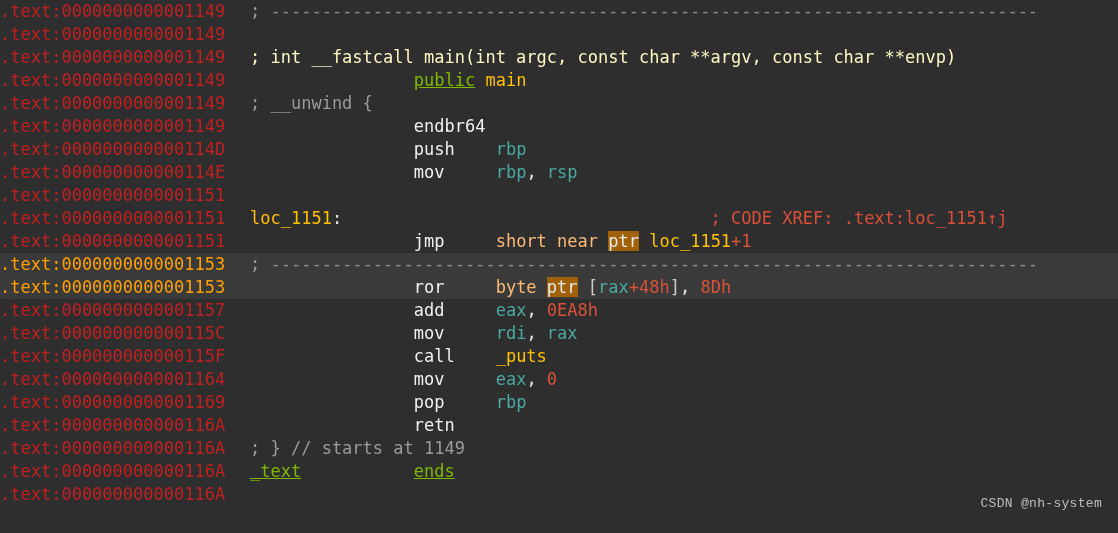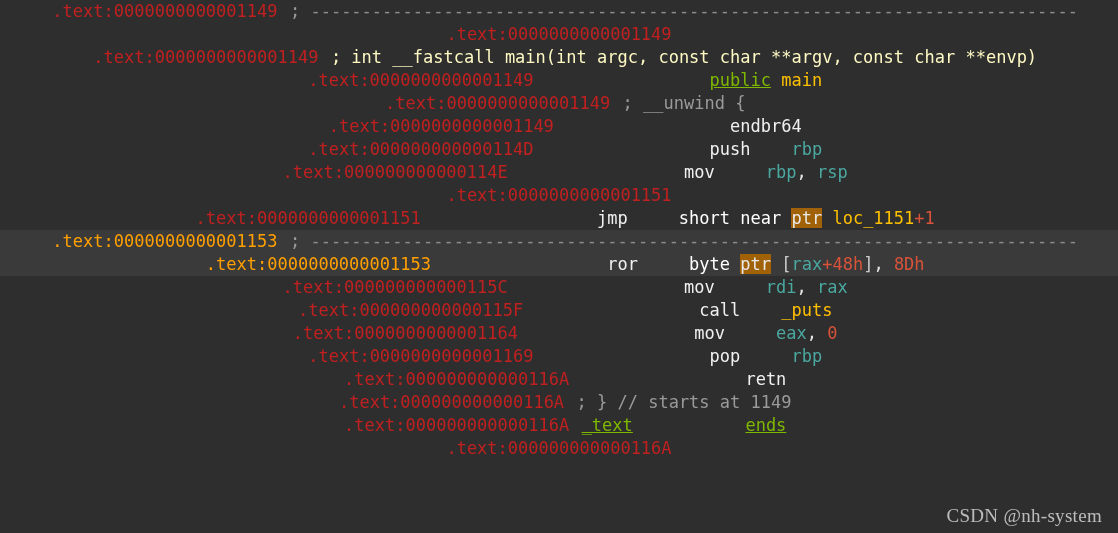--- a/index.html
+++ b/index.html
@@ -22,21 +22,20 @@
   }
 
   .line {
     height: 23px;
     line-height: 23px;
     white-space: pre;
     font-size: 17px;
     letter-spacing: 0px;
     display: block;
     position: relative;
-    text-align: center;
   }
   .line.hl {
     background: #3a3a3a;
   }
 
   .addr {
     display: inline-block;
     width: 250px;
     color: #c02020;
   }
@@ -49,52 +48,54 @@
   .t-cmt-pink { color: #fef9c3; }           
   .t-dash     { color: #8c8c8c; }
   .t-xref-d   { color: #8f8f66; }           
   .t-xref-c   { color: #d94f3a; }           
   .t-kw       { color: #7fb800; text-decoration: underline; }           
   .t-name     { color: #ffc000; }           
   .t-punct    { color: #e6e6e6; }
   .t-mnem     { color: #f0f0f0; margin-top: 12px; }           
   .t-reg      { color: #4aa8a0; }           
   .t-num      { color: #d9533a; }           
-  .t-mod      { color: #ffffff; }           
+  .t-mod      { color: #fdba74; }           
   .t-sel      { color: #e8e8e8; background: #a16207; }  
   .t-brk      { color: #cccccc; }
 
   .watermark {
     position: absolute;
     right: 16px;
-    bottom: 6px;
+    bottom: 22px;
     color: #c8c8c8;
-    font-family: Liberation Serif, serif;
-    font-size: 19px;
+    font-family: Liberation Mono, monospace;
+    font-size: 13px;
     opacity: .92;
     letter-spacing: .3px;
   }
 </style>
 </head>
 <body>
 
 <div id="disasm">
   <div id="lines">
       <div class="line"><span class="addr">.text:0000000000001149</span><span class="t-cmt">; </span><span class="t-dash">---------------------------------------------------------------------------</span></div>
       <div class="line"><span class="addr">.text:0000000000001149</span></div>
       <div class="line"><span class="addr">.text:0000000000001149</span><span class="t-cmt-pink">; int __fastcall main(int argc, const char **argv, const char **envp)</span></div>
       <div class="line"><span class="addr">.text:0000000000001149</span><span class="t-punct">                </span><span class="t-kw">public</span><span class="t-punct"> </span><span class="t-name">main</span></div>
       <div class="line"><span class="addr">.text:0000000000001149</span><span class="t-cmt">; __unwind {</span></div>
       <div class="line"><span class="addr">.text:0000000000001149</span><span class="t-punct">                </span><span class="t-mnem">endbr64</span></div>
       <div class="line"><span class="addr">.text:000000000000114D</span><span class="t-punct">                </span><span class="t-mnem">push    </span><span class="t-reg">rbp</span></div>
       <div class="line"><span class="addr">.text:000000000000114E</span><span class="t-punct">                </span><span class="t-mnem">mov     </span><span class="t-reg">rbp</span><span class="t-punct">, </span><span class="t-reg">rsp</span></div>
       <div class="line"><span class="addr">.text:0000000000001151</span></div>
+      <div class="line"><span class="addr">.text:0000000000001151</span><span class="t-name">loc_1151</span><span class="t-punct">:</span><span class="t-punct">                                    </span><span class="t-xref-c">; CODE XREF: .text:loc_1151↑j</span></div>
       <div class="line"><span class="addr">.text:0000000000001151</span><span class="t-punct">                </span><span class="t-mnem">jmp     </span><span class="t-mod">short near </span><span class="t-sel">ptr</span><span class="t-punct"> </span><span class="t-name">loc_1151</span><span class="t-num">+1</span></div>
       <div class="line hl"><span class="addr">.text:0000000000001153</span><span class="t-cmt">; </span><span class="t-dash">---------------------------------------------------------------------------</span></div>
       <div class="line hl"><span class="addr">.text:0000000000001153</span><span class="t-punct">                </span><span class="t-mnem">ror     </span><span class="t-mod">byte </span><span class="t-sel">ptr</span><span class="t-punct"> </span><span class="t-brk">[</span><span class="t-reg">rax</span><span class="t-num">+48h</span><span class="t-brk">]</span><span class="t-punct">, </span><span class="t-num">8Dh</span></div>
+      <div class="line"><span class="addr">.text:0000000000001157</span><span class="t-punct">                </span><span class="t-mnem">add     </span><span class="t-reg">eax</span><span class="t-punct">, </span><span class="t-num">0EA8h</span></div>
       <div class="line"><span class="addr">.text:000000000000115C</span><span class="t-punct">                </span><span class="t-mnem">mov     </span><span class="t-reg">rdi</span><span class="t-punct">, </span><span class="t-reg">rax</span></div>
       <div class="line"><span class="addr">.text:000000000000115F</span><span class="t-punct">                </span><span class="t-mnem">call    </span><span class="t-name">_puts</span></div>
       <div class="line"><span class="addr">.text:0000000000001164</span><span class="t-punct">                </span><span class="t-mnem">mov     </span><span class="t-reg">eax</span><span class="t-punct">, </span><span class="t-num">0</span></div>
       <div class="line"><span class="addr">.text:0000000000001169</span><span class="t-punct">                </span><span class="t-mnem">pop     </span><span class="t-reg">rbp</span></div>
       <div class="line"><span class="addr">.text:000000000000116A</span><span class="t-punct">                </span><span class="t-mnem">retn</span></div>
       <div class="line"><span class="addr">.text:000000000000116A</span><span class="t-cmt">; } // starts at 1149</span></div>
       <div class="line"><span class="addr">.text:000000000000116A</span><span class="t-kw">_text</span><span class="t-punct">           </span><span class="t-kw">ends</span></div>
       <div class="line"><span class="addr">.text:000000000000116A</span></div>
     </div>
   <div class="watermark">CSDN @nh-system</div>

